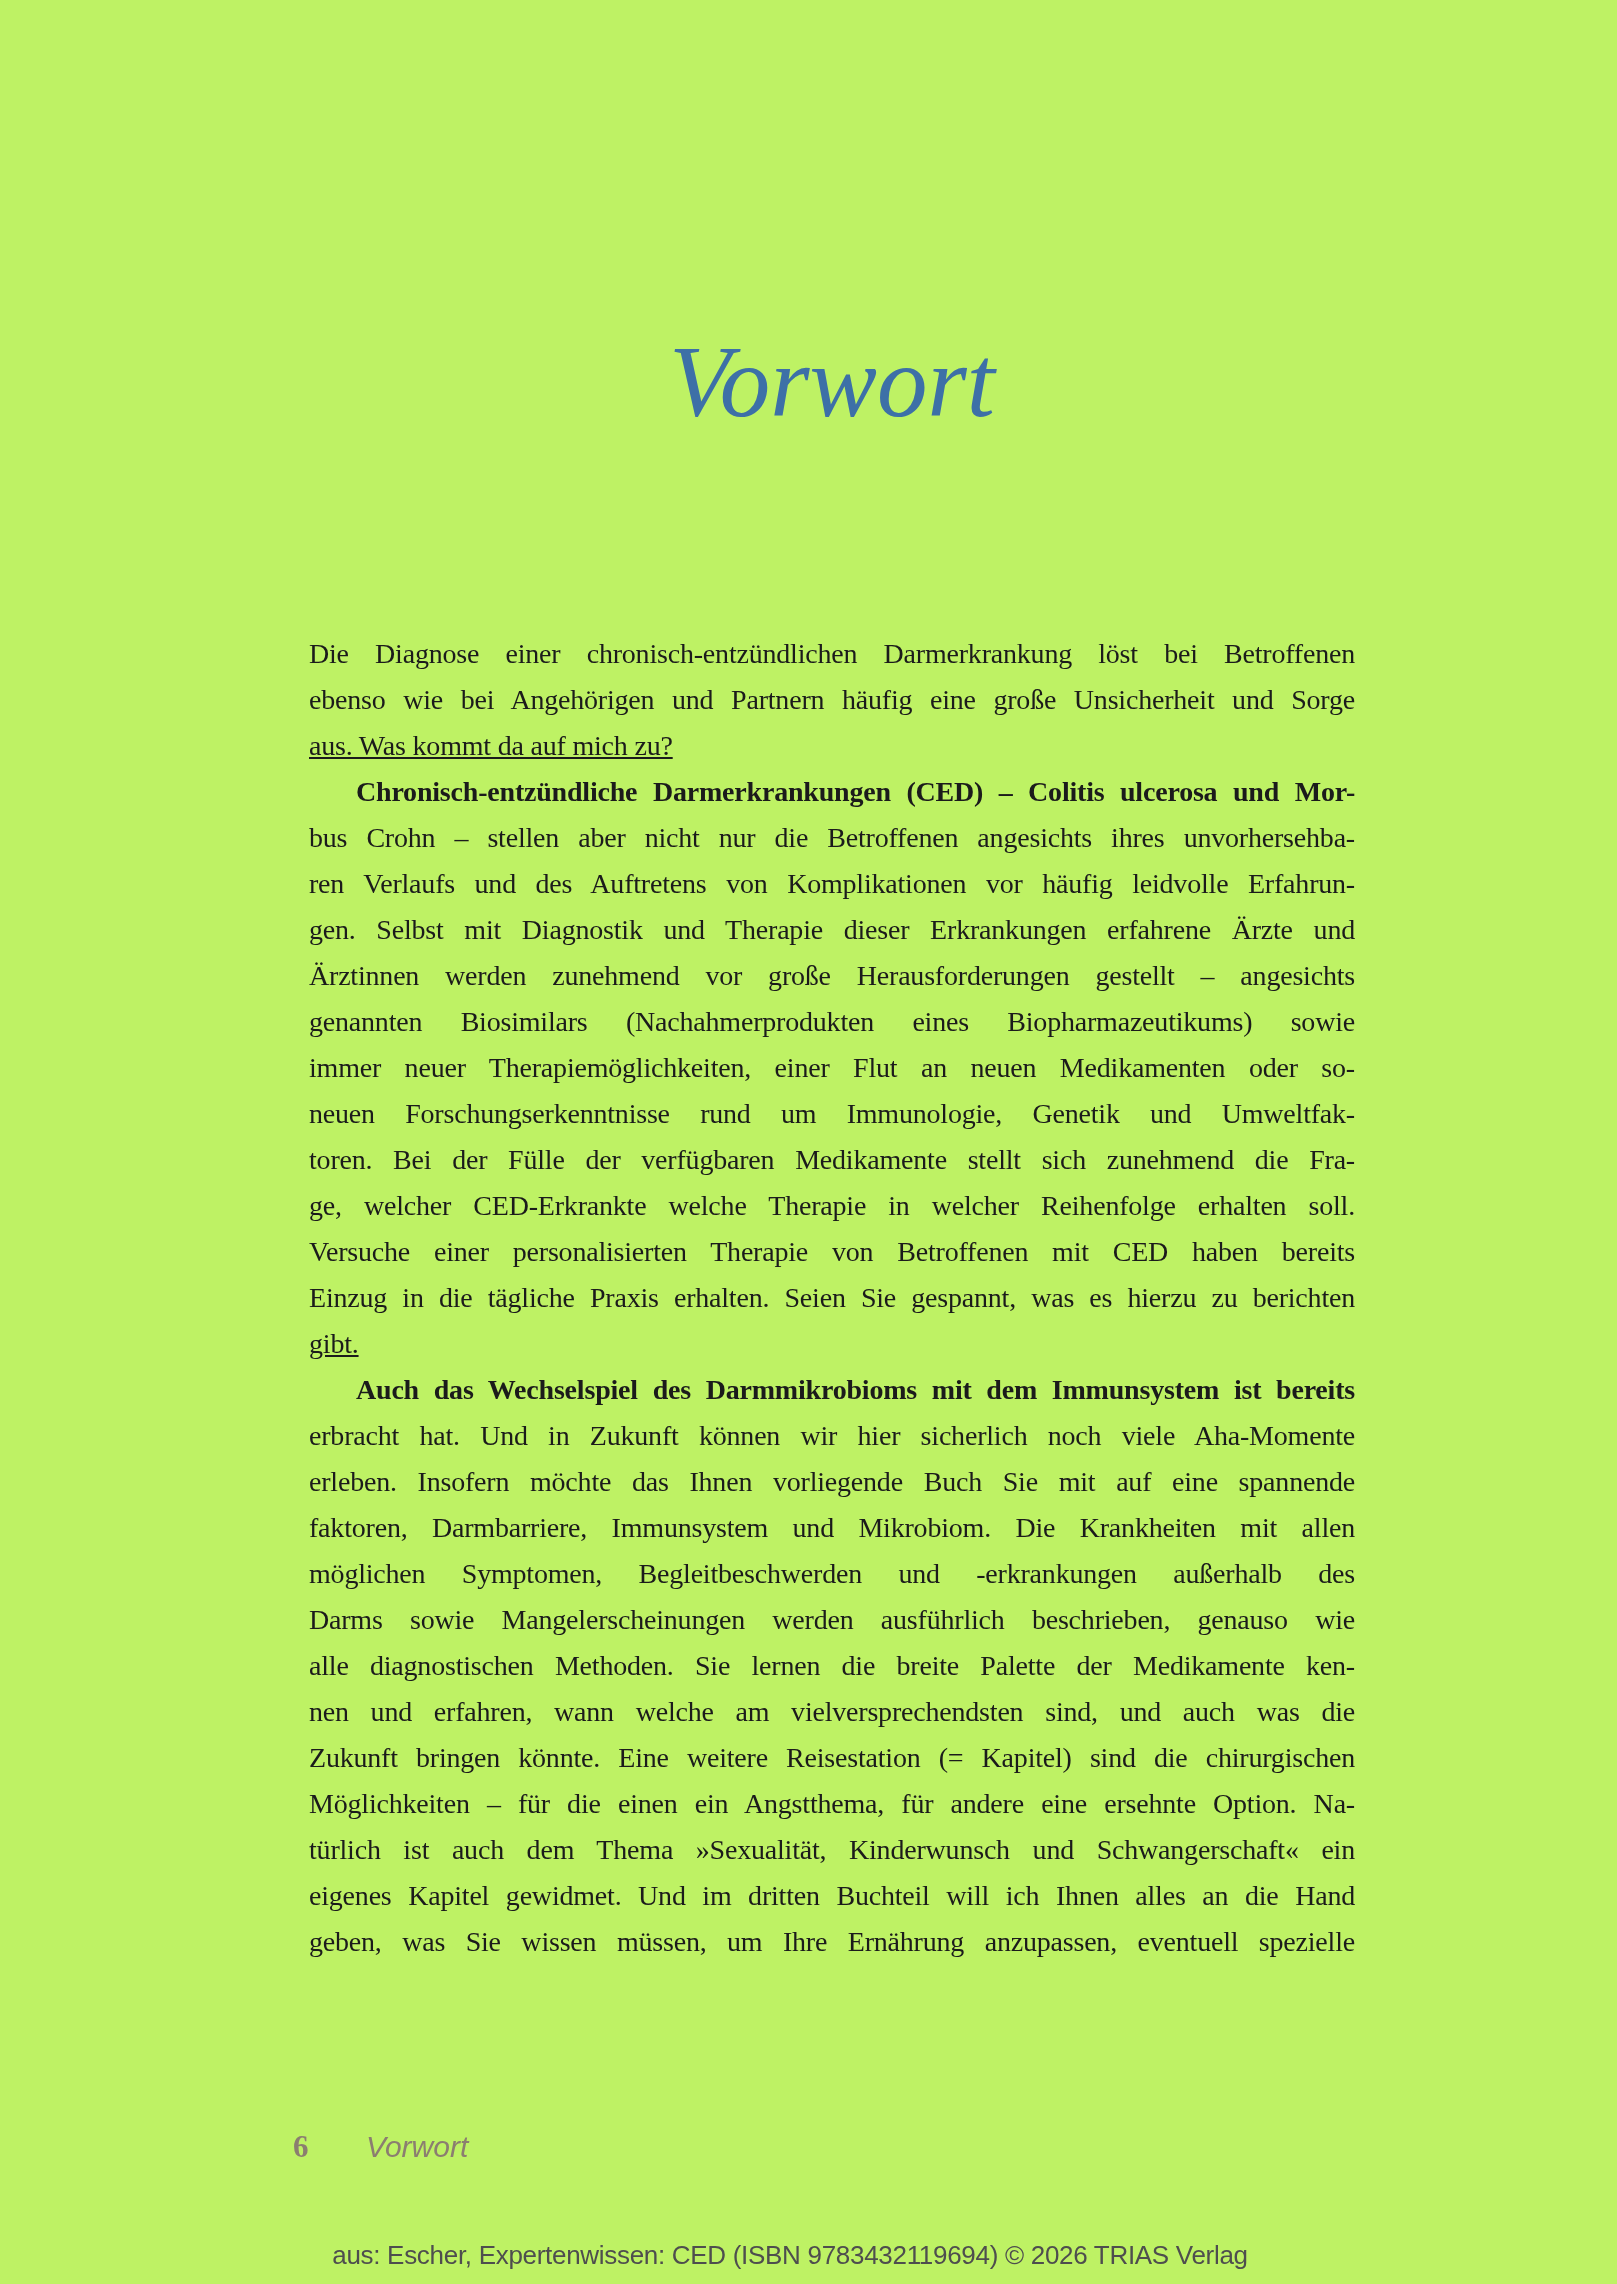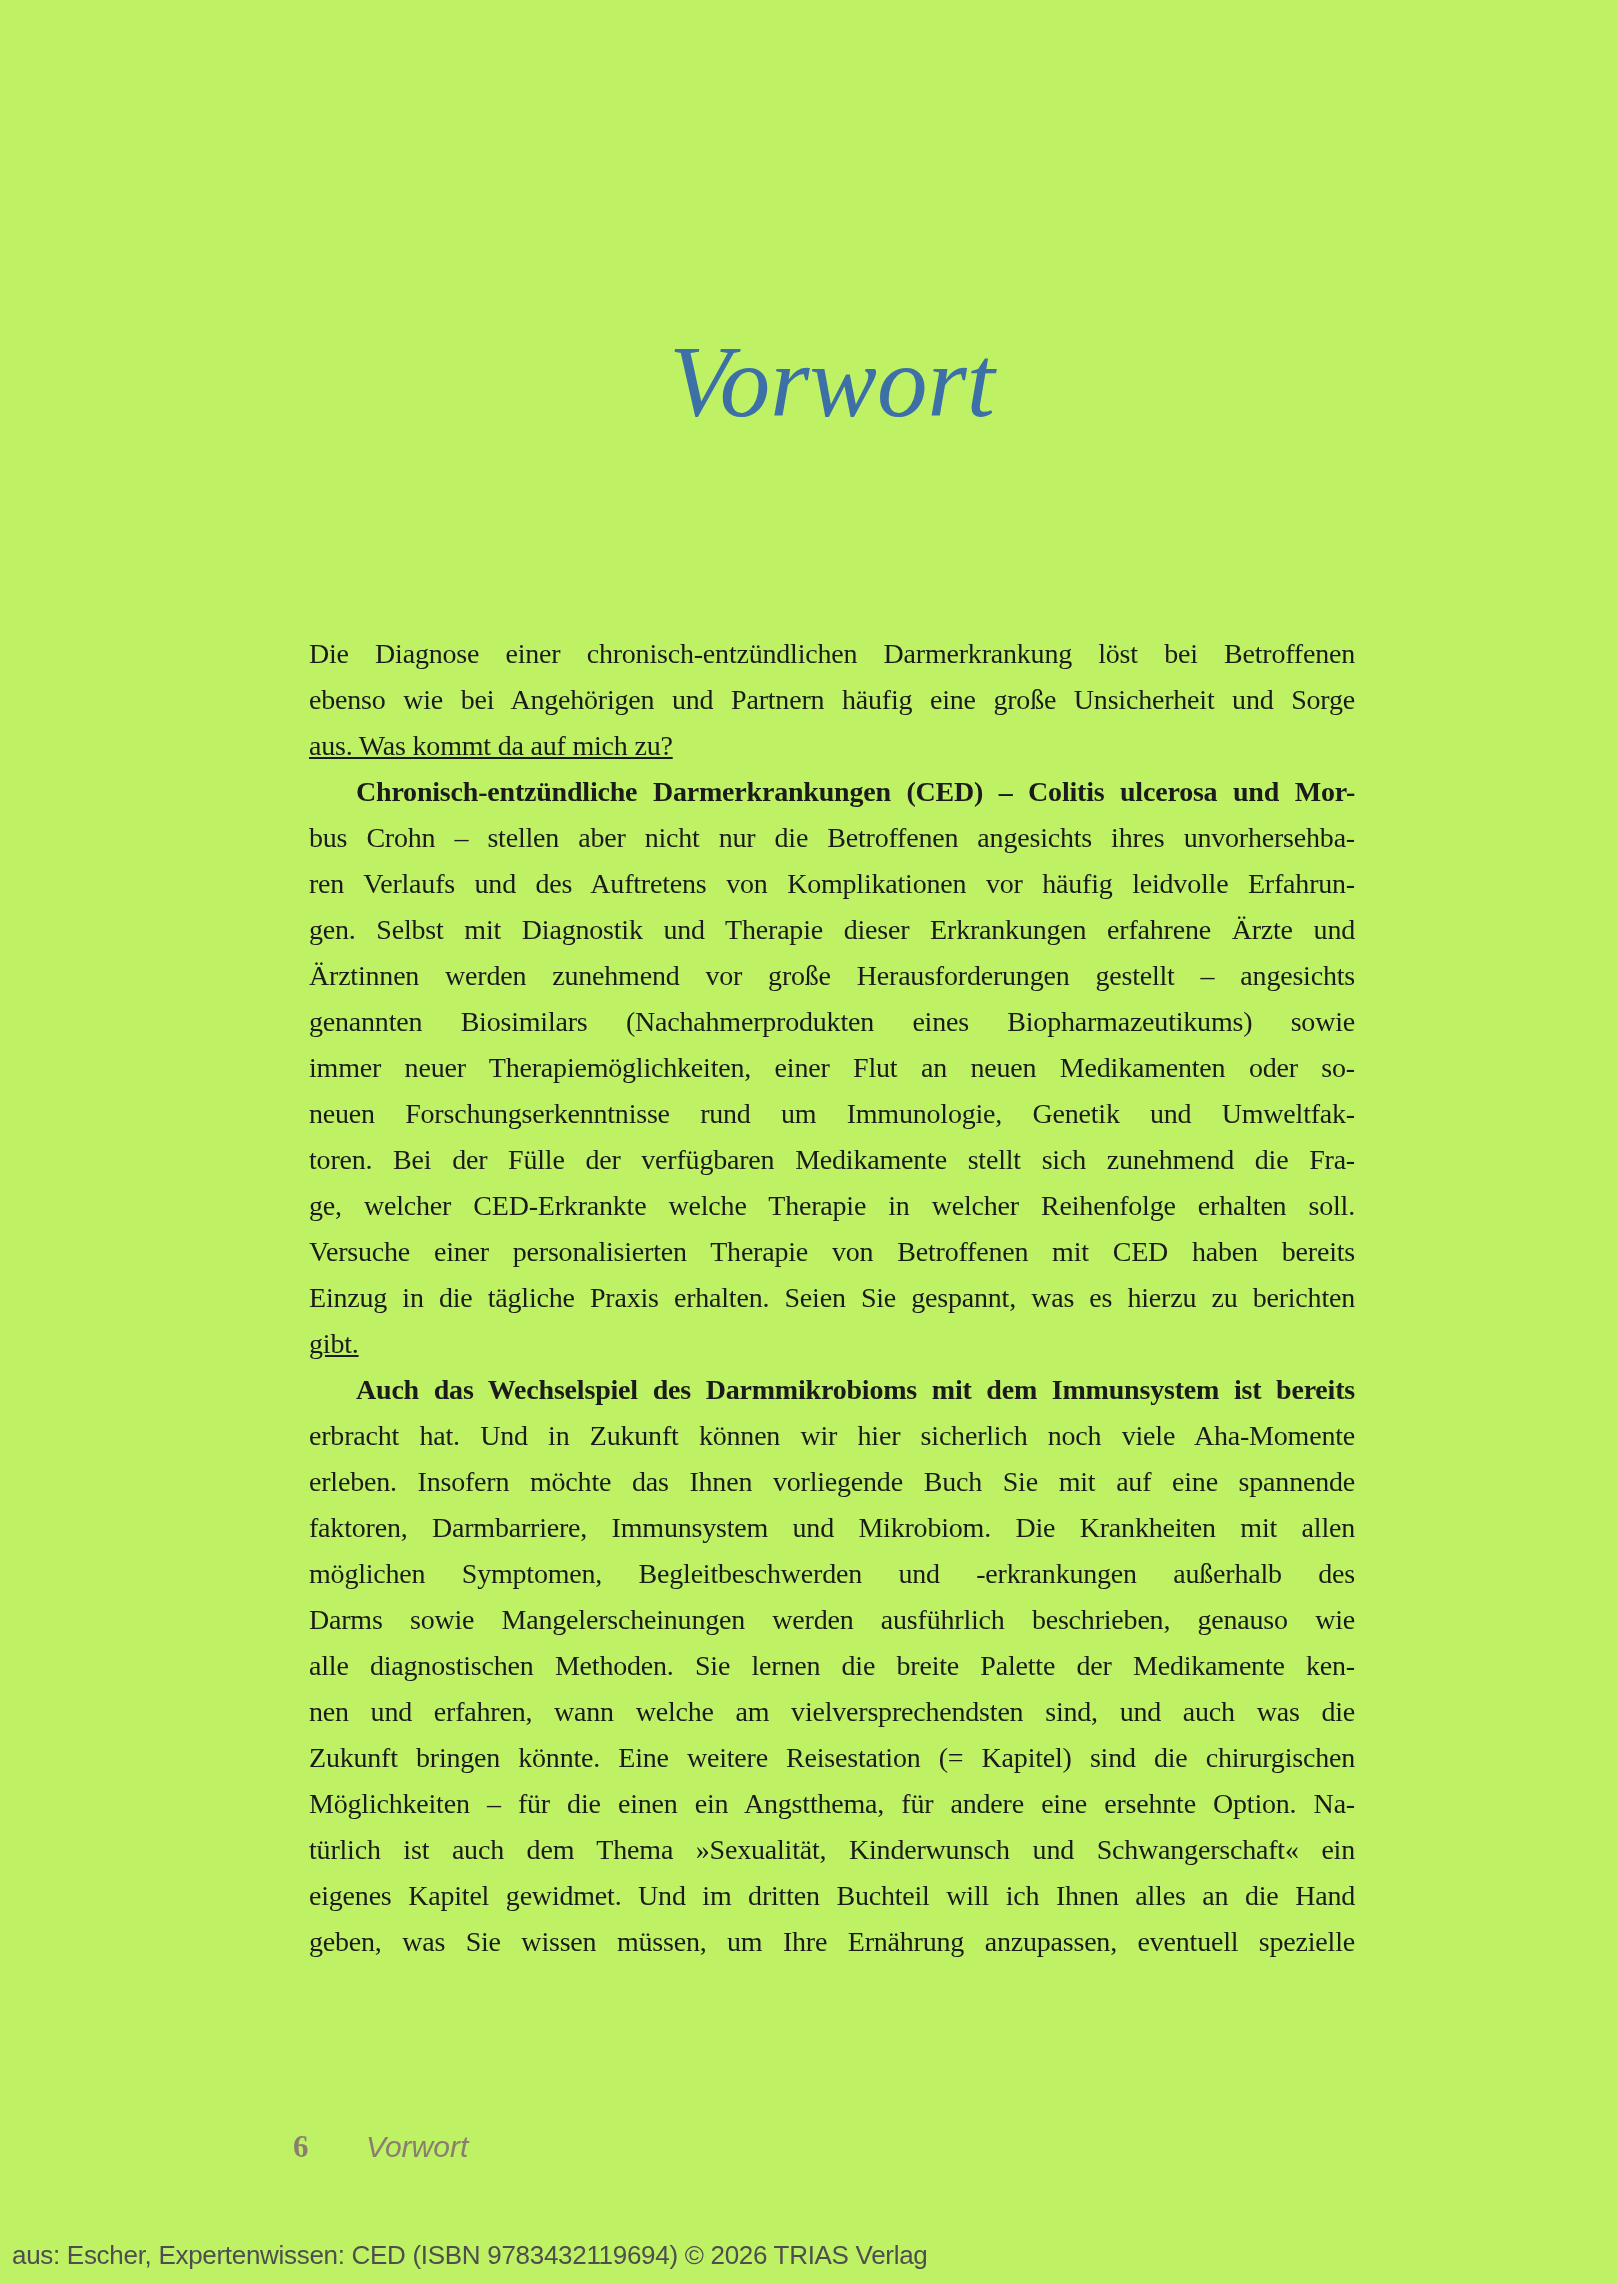--- a/index.html
+++ b/index.html
@@ -55,21 +55,22 @@
     position:absolute; left:293px; top:0;
     font-size:31px; font-weight:bold;
     font-family:"Liberation Serif", serif;
   }
   .section {
     position:absolute; left:366px; top:1.3px;
     font-size:30px; font-style:italic;
   }
   .credit {
     position:absolute;
-    left:12px; top:2240px; width:1580px;
+    left:0; top:2240px; width:1580px;
+    text-align:center;
     font-family:"Liberation Sans", sans-serif;
     font-size:26px;
     letter-spacing:-0.3px;
     color:var(--credit-color,#4e4e4e);
   }
 </style>
 </head>
 <body>
 
 <div class="page">

